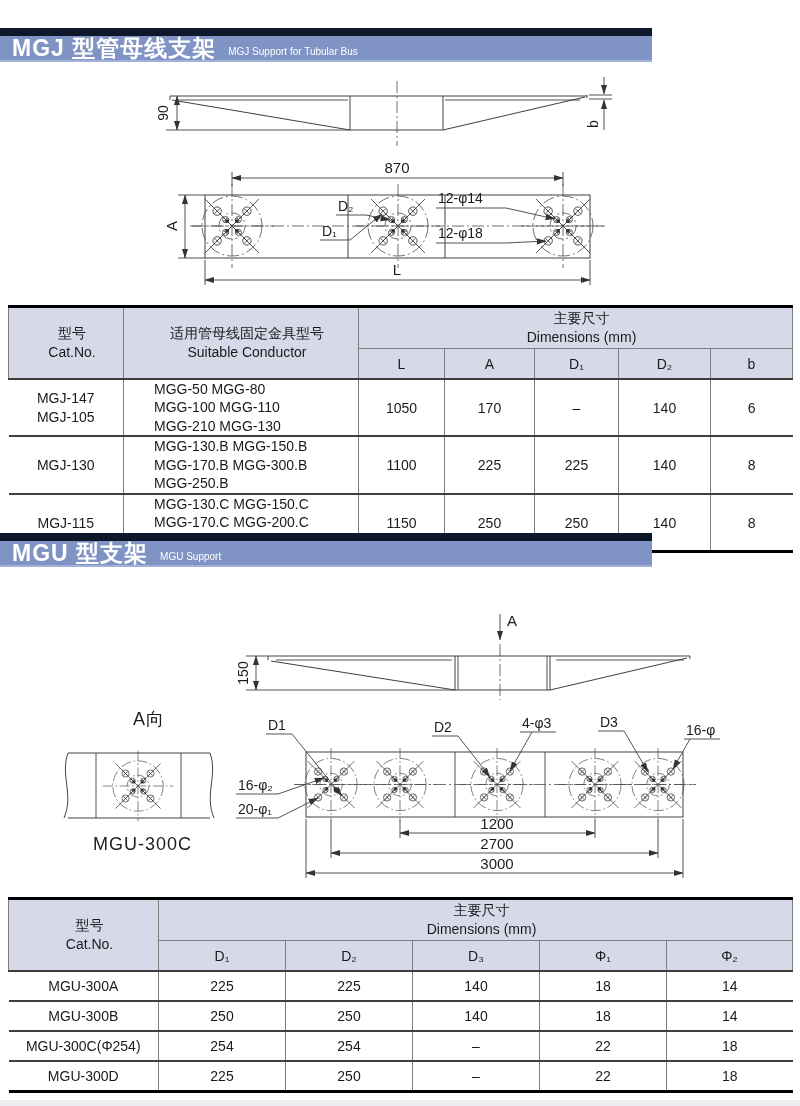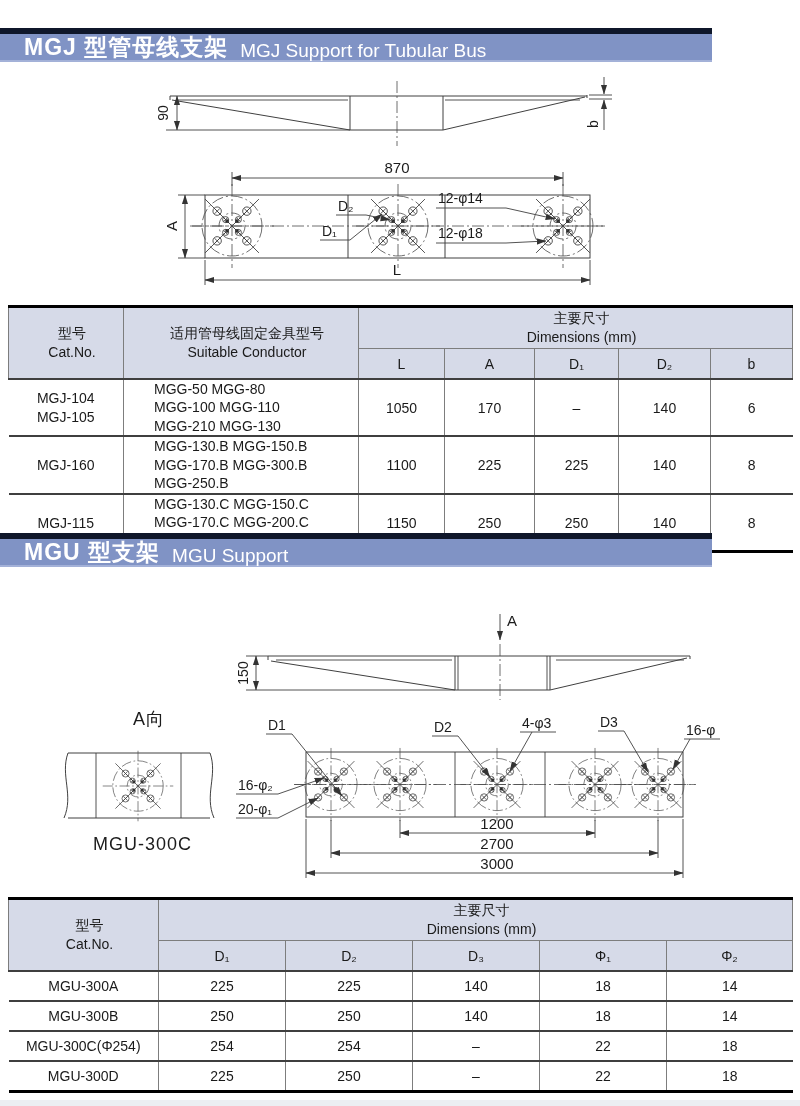--- a/index.html
+++ b/index.html
@@ -3,26 +3,26 @@
 <meta charset="utf-8">
 <style>
   html,body{margin:0;padding:0;}
   body{
     width:800px;height:1106px;position:relative;background:#ffffff;
     font-family:"Liberation Sans","DejaVu Sans",sans-serif;color:#1a1a1a;
     overflow:hidden;
   }
   
   .band{
-    position:absolute;left:0;width:712px;height:34px;box-sizing:border-box;
-    background:#8093c5;border-top:6px solid #0f172a;border-bottom:2px solid #a3b1d8;
-    display:flex;align-items:center;color:#ffffff;padding-left:24px;
+    position:absolute;left:0;width:652px;height:34px;box-sizing:border-box;
+    background:#8093c5;border-top:8px solid #0f172a;border-bottom:2px solid #a3b1d8;
+    display:flex;align-items:center;color:#ffffff;padding-left:12px;
   }
   .band .zh{font-size:23px;font-weight:bold;letter-spacing:1px;line-height:1;}
-  .band .en{font-size:19px;margin-left:12px;padding-top:7px;line-height:1;}
+  .band .en{font-size:10px;margin-left:12px;padding-top:7px;line-height:1;}
   #band-mgj{top:28px;}
   #band-mgu{top:533px;}
   
   svg{position:absolute;left:0;}
   #dwg-mgj{top:68px;}
   #dwg-mgu{top:600px;}
   .s{stroke:#404040;stroke-width:1;fill:none;}
   .thin{stroke:#404040;stroke-width:.9;fill:none;}
   .cl{stroke:#4a4a4a;stroke-width:.8;fill:none;stroke-dasharray:12 3 2 3;}
   .dim{stroke:#404040;stroke-width:.9;fill:none;}
@@ -177,37 +177,37 @@
   </tr>
   <tr class="hdr2">
     <th>L</th>
     <th>A</th>
     <th>D₁</th>
     <th>D₂</th>
     <th>b</th>
   </tr>
   <tr class="data">
     <td class="two-line">
-      <div>MGJ-104</div>
+      <div>MGJ-147</div>
       <div>MGJ-105</div>
     </td>
     <td class="cond">
       <div>MGG-50 MGG-80</div>
       <div>MGG-100 MGG-110</div>
       <div>MGG-210 MGG-130</div>
     </td>
     <td>1050</td>
     <td>170</td>
     <td>–</td>
     <td>140</td>
     <td>6</td>
   </tr>
   <tr class="data">
     <td>
-      <div>MGJ-160</div>
+      <div>MGJ-130</div>
     </td>
     <td class="cond">
       <div>MGG-130.B MGG-150.B</div>
       <div>MGG-170.B MGG-300.B</div>
       <div>MGG-250.B</div>
     </td>
     <td>1100</td>
     <td>225</td>
     <td>225</td>
     <td>140</td>

